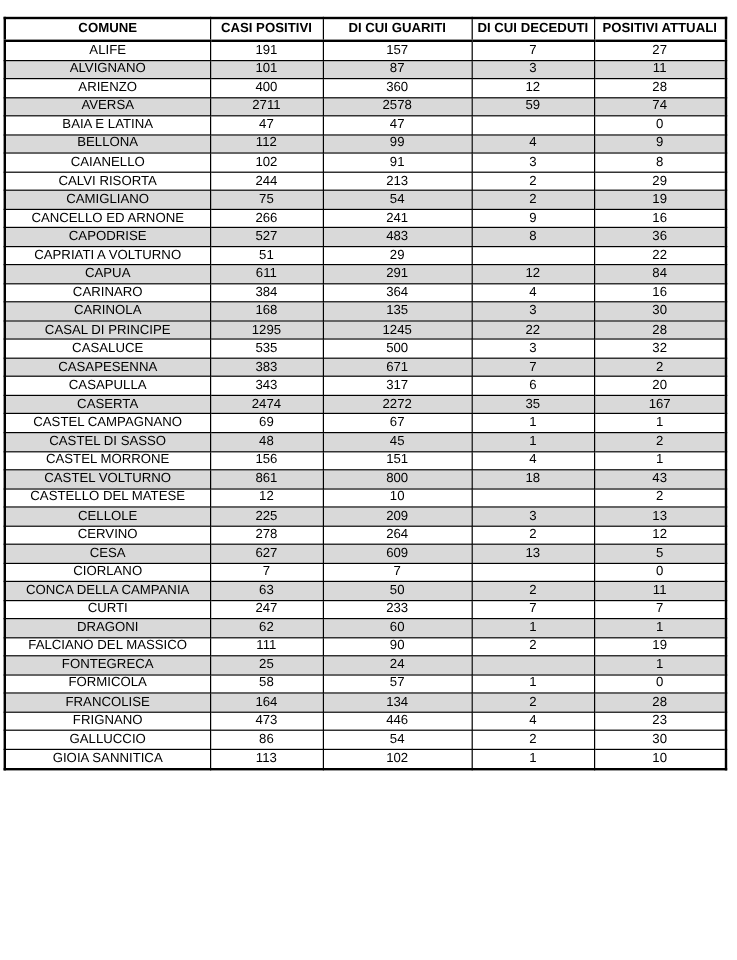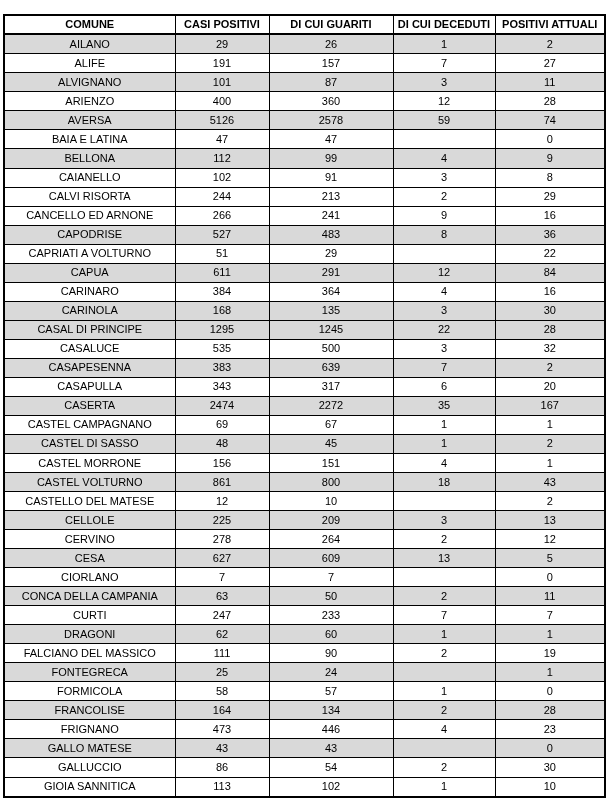--- a/index.html
+++ b/index.html
@@ -21,21 +21,21 @@
     font-family: "Liberation Sans", sans-serif;
     color: var(--text);
     position: relative;
     overflow: hidden;
   }
   table.data-table {
     position: absolute;
     left: 3px;
     top: 14px;
     width: 601px;
-    height: 784px;
+    height: 628px;
     border-collapse: collapse;
     table-layout: fixed;
     border: 2px solid var(--border);
   }
   table.data-table th,
   table.data-table td {
     border: 1px solid var(--border);
     text-align: center;
     vertical-align: middle;
     font-size: 11px;
@@ -73,27 +73,20 @@
   <thead>
     <tr>
       <th>COMUNE</th>
       <th>CASI POSITIVI</th>
       <th>DI CUI GUARITI</th>
       <th>DI CUI DECEDUTI</th>
       <th>POSITIVI ATTUALI</th>
     </tr>
   </thead>
   <tbody>
-      <tr class="alt">
-        <td>AILANO</td>
-        <td>29</td>
-        <td>26</td>
-        <td>1</td>
-        <td>2</td>
-      </tr>
       <tr>
         <td>ALIFE</td>
         <td>191</td>
         <td>157</td>
         <td>7</td>
         <td>27</td>
       </tr>
       <tr class="alt">
         <td>ALVIGNANO</td>
         <td>101</td>
@@ -103,21 +96,21 @@
       </tr>
       <tr>
         <td>ARIENZO</td>
         <td>400</td>
         <td>360</td>
         <td>12</td>
         <td>28</td>
       </tr>
       <tr class="alt">
         <td>AVERSA</td>
-        <td>5126</td>
+        <td>2711</td>
         <td>2578</td>
         <td>59</td>
         <td>74</td>
       </tr>
       <tr>
         <td>BAIA E LATINA</td>
         <td>47</td>
         <td>47</td>
         <td></td>
         <td>0</td>
@@ -136,20 +129,27 @@
         <td>3</td>
         <td>8</td>
       </tr>
       <tr>
         <td>CALVI RISORTA</td>
         <td>244</td>
         <td>213</td>
         <td>2</td>
         <td>29</td>
       </tr>
+      <tr class="alt">
+        <td>CAMIGLIANO</td>
+        <td>75</td>
+        <td>54</td>
+        <td>2</td>
+        <td>19</td>
+      </tr>
       <tr>
         <td>CANCELLO ED ARNONE</td>
         <td>266</td>
         <td>241</td>
         <td>9</td>
         <td>16</td>
       </tr>
       <tr class="alt">
         <td>CAPODRISE</td>
         <td>527</td>
@@ -195,21 +195,21 @@
       <tr>
         <td>CASALUCE</td>
         <td>535</td>
         <td>500</td>
         <td>3</td>
         <td>32</td>
       </tr>
       <tr class="alt">
         <td>CASAPESENNA</td>
         <td>383</td>
-        <td>639</td>
+        <td>671</td>
         <td>7</td>
         <td>2</td>
       </tr>
       <tr>
         <td>CASAPULLA</td>
         <td>343</td>
         <td>317</td>
         <td>6</td>
         <td>20</td>
       </tr>
@@ -332,27 +332,20 @@
         <td>2</td>
         <td>28</td>
       </tr>
       <tr>
         <td>FRIGNANO</td>
         <td>473</td>
         <td>446</td>
         <td>4</td>
         <td>23</td>
       </tr>
-      <tr class="alt">
-        <td>GALLO MATESE</td>
-        <td>43</td>
-        <td>43</td>
-        <td></td>
-        <td>0</td>
-      </tr>
       <tr>
         <td>GALLUCCIO</td>
         <td>86</td>
         <td>54</td>
         <td>2</td>
         <td>30</td>
       </tr>
       <tr>
         <td>GIOIA SANNITICA</td>
         <td>113</td>

